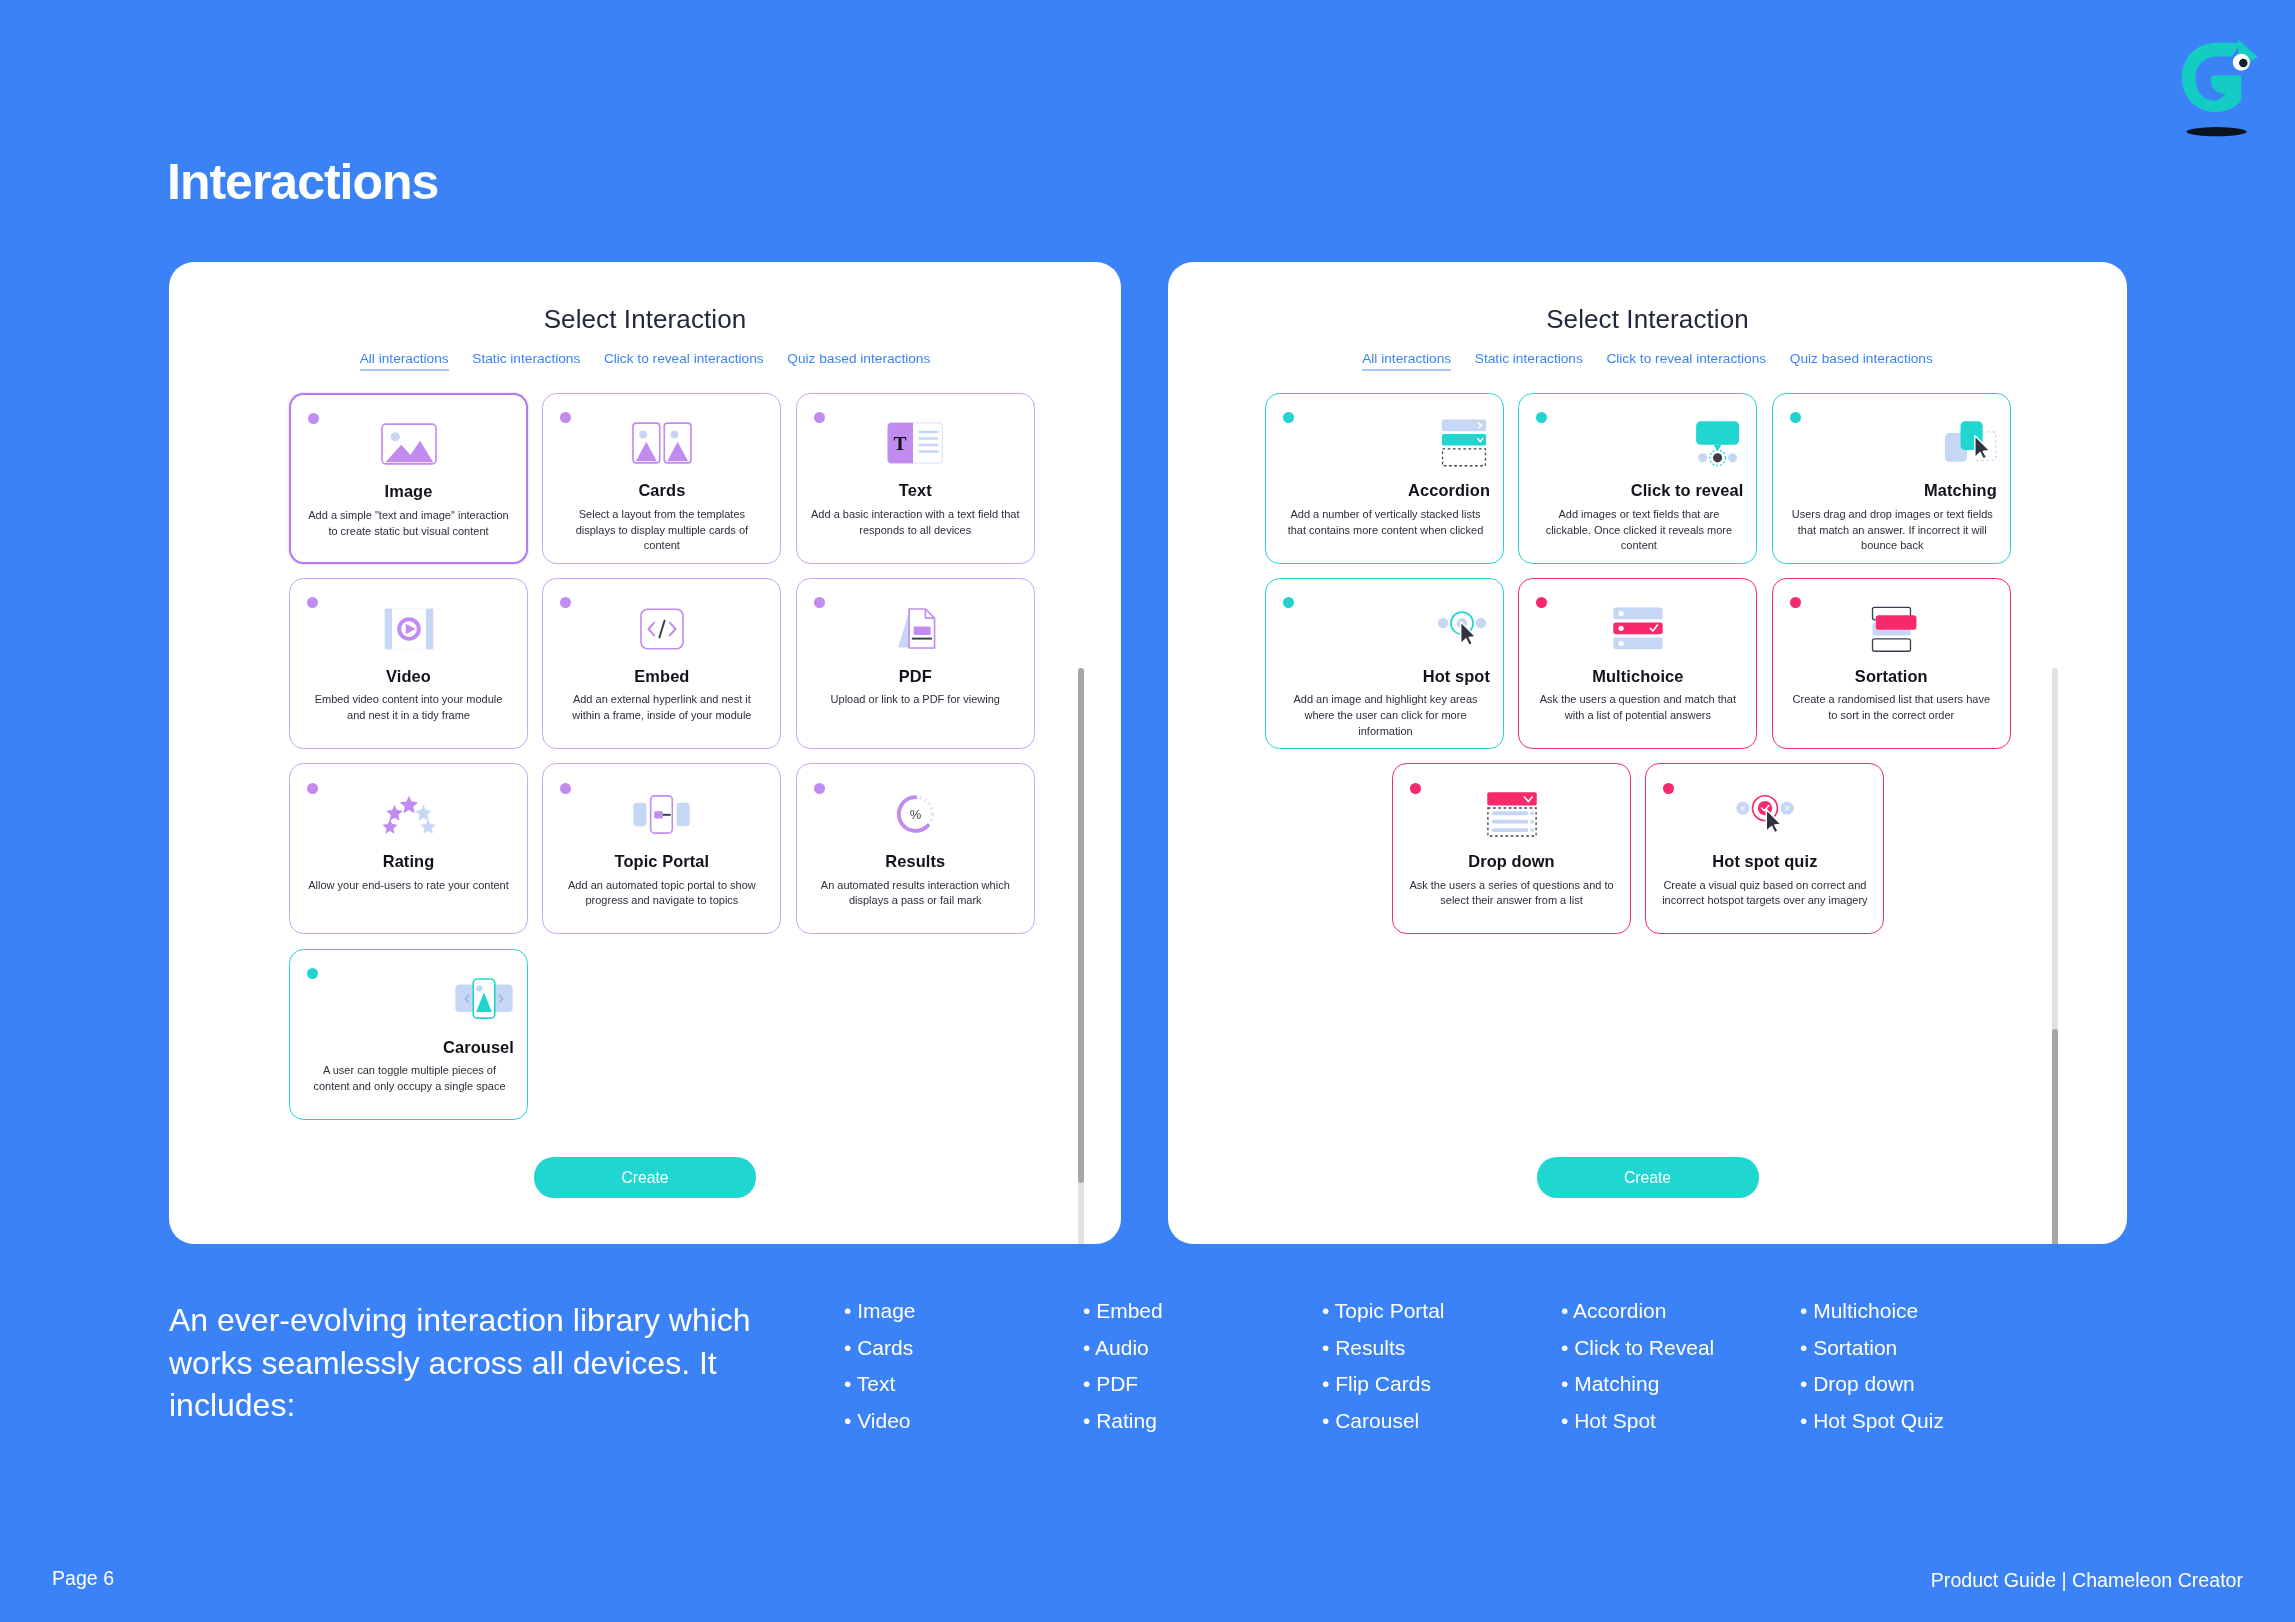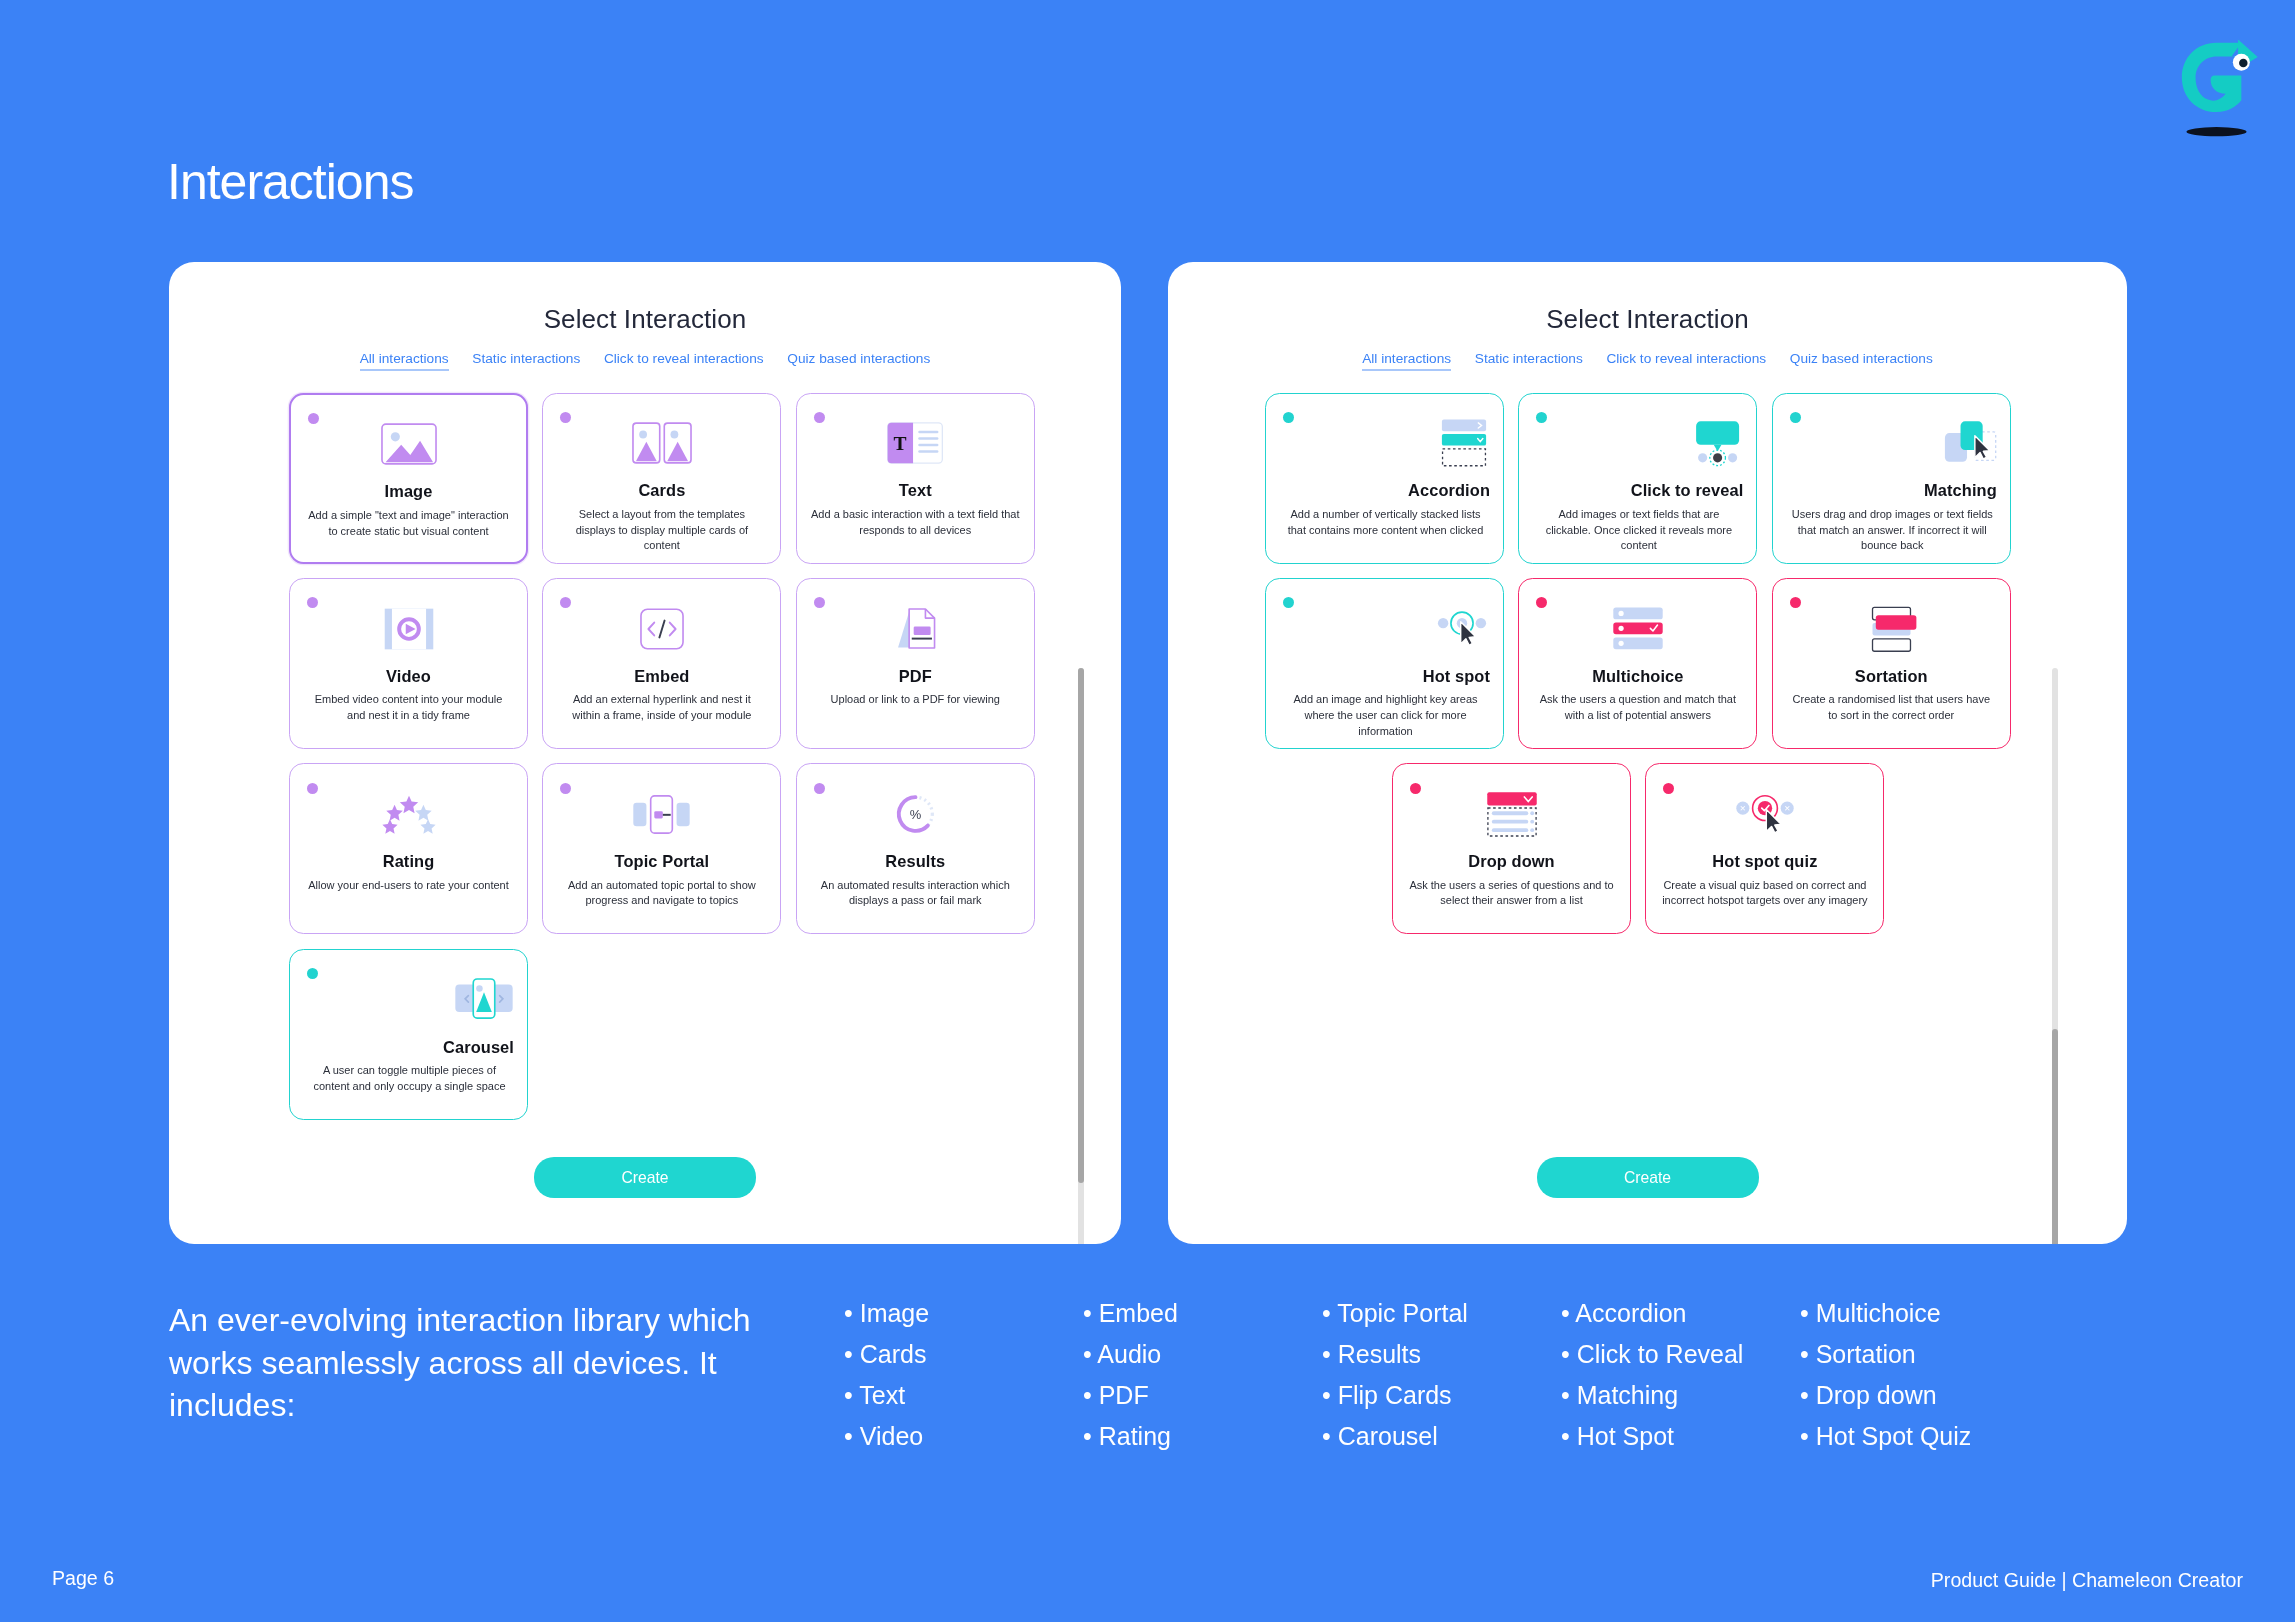--- a/index.html
+++ b/index.html
@@ -12,21 +12,21 @@
     overflow: hidden;
   }
 
   
   .logo-wrap { position: absolute; top: 36px; right: 36px; width: 85px; height: 105px; }
   .logo-svg { display: block; }
 
   
   .page-title {
     position: absolute; left: 167px; top: 157px;
-    color: #ffffff; font-size: 50px; font-weight: 400;
+    color: #ffffff; font-size: 50px; font-weight: 700;
     letter-spacing: -1px; line-height: 1;
   }
 
   
   .panel {
     position: absolute; top: 262px;
     background: #ffffff; border-radius: 25px;
     overflow: hidden;
   }
   .panel-left  { left: 169px;  width: 952px; height: 982px; }
@@ -115,21 +115,21 @@
   .lists {
     position: absolute; left: 844px; top: 1299px;
     display: flex; gap: 0;
   }
   .lcol { display: flex; flex-direction: column; gap: 13px; }
   .lcol:nth-child(1) { width: 239px; }
   .lcol:nth-child(2) { width: 239px; }
   .lcol:nth-child(3) { width: 239px; }
   .lcol:nth-child(4) { width: 239px; }
   .lcol:nth-child(5) { width: 239px; }
-  .litem { color: #ffffff; font-size: 25px; line-height: 1.12; white-space: nowrap; }
+  .litem { color: #ffffff; font-size: 21px; line-height: 1.12; white-space: nowrap; }
 
   
   .footer-left  { position: absolute; left: 52px;  bottom: 33px; color: #fff; font-size: 19.6px; }
   .footer-right { position: absolute; right: 52px; bottom: 31px; color: #fff; font-size: 19.6px; }
 </style>
 </head>
 <body>
 
 <div class="logo-wrap">
   <svg class="logo-svg" width="85" height="105" viewBox="0 0 130 160">

